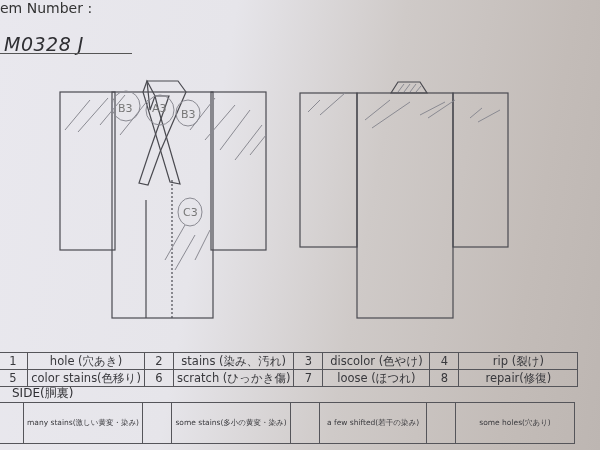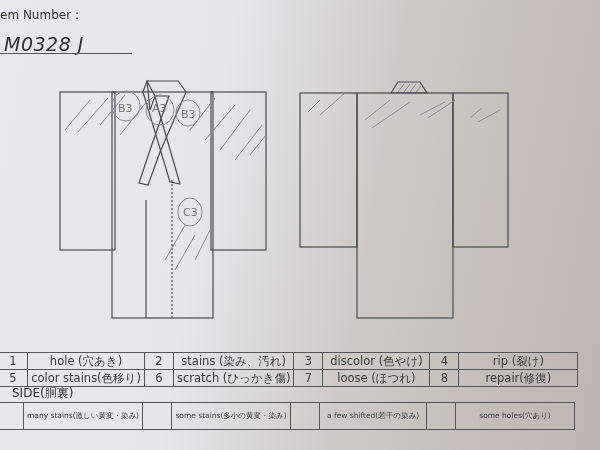--- a/index.html
+++ b/index.html
@@ -2,34 +2,34 @@
 <html><head>
 <meta charset="utf-8">
 <style>
   html, body { margin:0; padding:0; }
   body {
     width:600px; height:450px; overflow:hidden; position:relative;
     background: linear-gradient(100deg, #e9e8ee 0%, #e6e5ea 35%, #cfcac8 60%, #c3bcb8 85%, #bdb6b2 100%);
     font-family: "DejaVu Sans", sans-serif; color:#3a3a3e;
   }
   .abs { position:absolute; }
-  #item-label { left:0; top:8px; font-size:12px; color:#333; }
+  #item-label { left:0; top:0; font-size:14px; color:#333; }
   #item-value { left:4px; top:33px; font-size:19px; color:#2f2f33; letter-spacing:0.5px;font-style:italic; }
   #item-line { left:0; top:53px; width:132px; height:1px; background:#555; }
 
   svg.kimono { position:absolute; }
   .line { stroke:#4a4a50; stroke-width:1.2; fill:none; }
   .sketch { stroke:#8a8a92; stroke-width:1; fill:none; }
 
   table.legend { position:absolute; border-collapse:collapse; font-size:11.5px; color:#38383c; }
   table.legend td { border:1px solid #55555a; height:16px; padding:0 3px; text-align:center; white-space:nowrap; }
   #legend-table { left:-2px; top:352px; }
   #inside-title { left:12px; top:385px; font-size:12px; color:#2f2f33; }
   table.inside { position:absolute; border-collapse:collapse; font-size:7.5px; color:#3a3a3e; }
-  table.inside td { border:1px solid #55555a; height:16px; padding:5px 3px; text-align:center; white-space:nowrap; }
+  table.inside td { border:1px solid #55555a; height:16px; padding:12px 3px; text-align:center; white-space:nowrap; }
   #inside-table { left:-2px; top:402px; }
 </style>
 </head>
 <body>
 
 <div id="item-label" class="abs">em Number :</div>
 <div id="item-value" class="abs">M0328   J</div>
 <div id="item-line" class="abs"></div>
 
 <svg class="kimono" width="600" height="350" style="left:0;top:0;">

